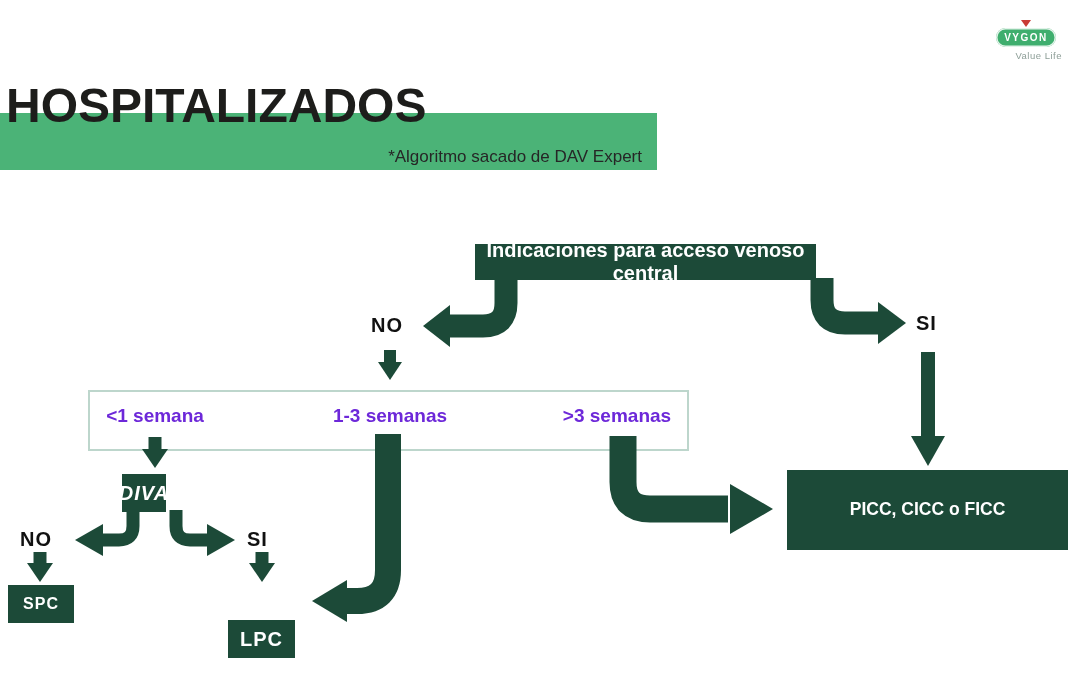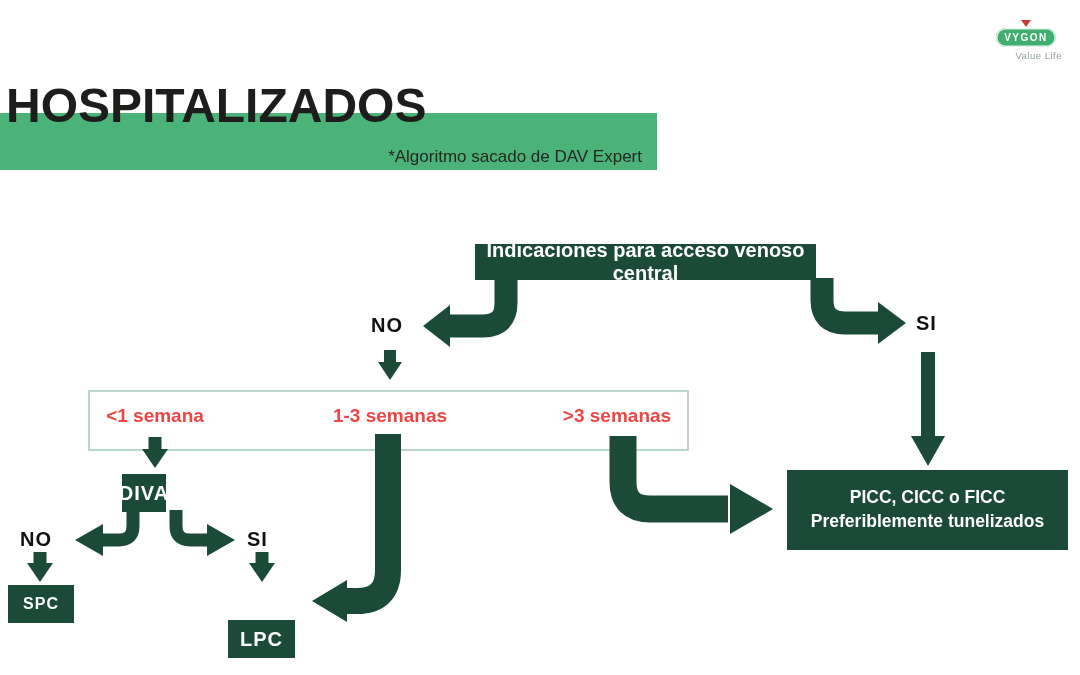--- a/index.html
+++ b/index.html
@@ -41,32 +41,32 @@
   #logo-tagline {
     margin-top:3px; font-size:9.5px; color:#8D9E97; text-align:right;
     padding-right:6px; letter-spacing:0.5px;
   }
   
   .gbox {
     position:absolute; background:#1C4A38; color:#ffffff; font-weight:700;
     display:flex; align-items:center; justify-content:center; text-align:center;
   }
   #root-box   { left:465px; top:244px; width:341px; height:36px; font-size:20px;margin-left:10px; }
-  #diva-box   { left:122px; top:474px; width:44px;  height:38px; font-size:20px; letter-spacing:1px; }
+  #diva-box   { left:122px; top:474px; width:44px;  height:38px; font-size:20px; letter-spacing:1px;font-style:italic; }
   #spc-box    { left:8px;   top:585px; width:66px;  height:38px; font-size:16px; letter-spacing:1px; }
   #lpc-box    { left:228px; top:620px; width:67px;  height:38px; font-size:20px; letter-spacing:1px; }
   #picc-box   { left:787px; top:470px; width:281px; height:80px; font-size:17.5px;
                 flex-direction:column; line-height:1.35; }
   #options-box {
     position:absolute; left:88px; top:390px; width:601px; height:61px;
     border:2px solid #BDD6CC; background:#ffffff;
   }
   .duration {
     position:absolute; top:405px; font-size:19px; font-weight:700;
-    color:#ef4444; text-align:center;
+    color:#6d28d9; text-align:center;
   }
   #duration-0 { left:96px;  width:118px; }
   #duration-1 { left:327px; width:126px; }
   #duration-2 { left:555px; width:124px; }
   .branch-label {
     position:absolute; font-size:20px; font-weight:800; color:#111111;
     letter-spacing:1px;
   }
   #branch-no  { left:371px; top:314px; }
   #branch-si  { left:916px; top:312px; }
@@ -131,16 +131,15 @@
 
   <div class="gbox" id="diva-box">DIVA</div>
   <div class="branch-label" id="diva-no">NO</div>
   <div class="branch-label" id="diva-si">SI</div>
 
   <div class="gbox" id="spc-box">SPC</div>
   <div class="gbox" id="lpc-box">LPC</div>
 
   <div class="gbox" id="picc-box">
     <div>PICC, CICC o FICC</div>
-    <div>Preferiblemente tunelizados</div>
   </div>
 
 </div>
 
 </body></html>

